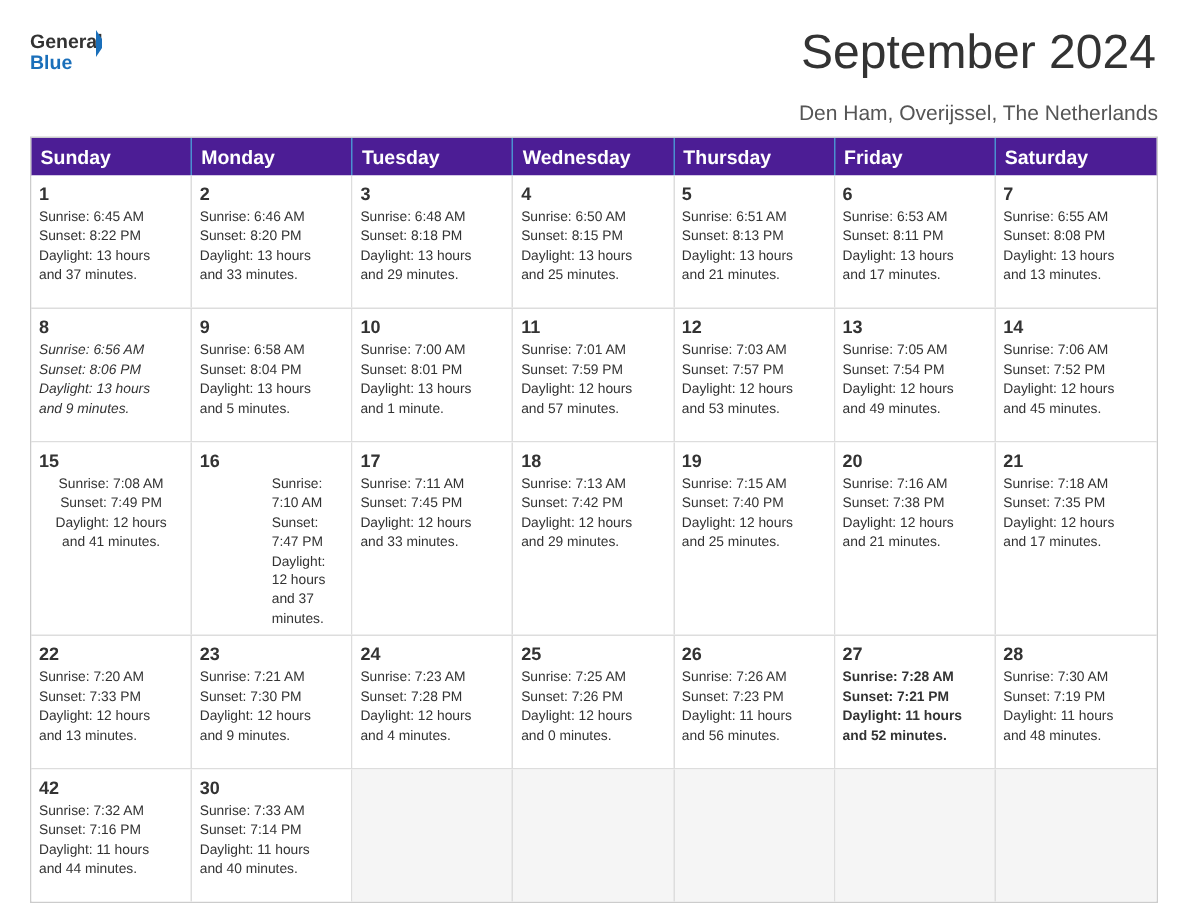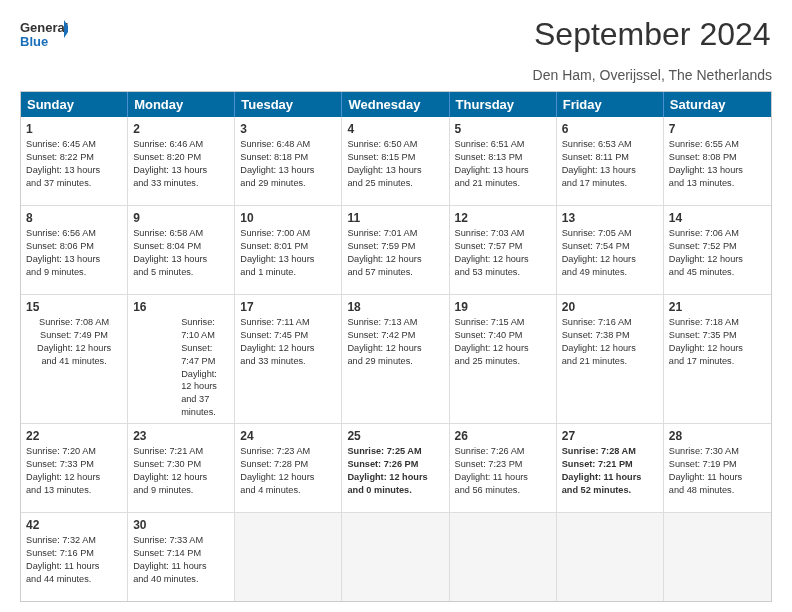--- a/index.html
+++ b/index.html
@@ -43,21 +43,21 @@
     }
     .calendar {
       flex: 1;
       display: flex;
       flex-direction: column;
       border: 1px solid #ccc;
     }
     .cal-header {
       display: grid;
       grid-template-columns: repeat(7, 1fr);
-      background: #0369a1;
+      background: #4c1d95;
     }
     .cal-header-cell {
       color: #fff;
       font-size: 13px;
       font-weight: bold;
       padding: 5px 6px;
       text-align: left;
       border-right: 1px solid #4a90d0;
     }
     .cal-header-cell:last-child { border-right: none; }
@@ -173,21 +173,21 @@
             <span class="day-num">7</span>
             <div class="cell-text" style="white-space: pre-line;">Sunrise: 6:55 AM
 Sunset: 8:08 PM
 Daylight: 13 hours
 and 13 minutes.</div>
           </div>
         </div>
         <div class="cal-row">
           <div class="cal-cell">
             <span class="day-num">8</span>
-            <div class="cell-text" style="white-space: pre-line;">Sunrise: 6:56 AM
+            <div class="cell-text" style="white-space: pre-line; font-style: italic;">Sunrise: 6:56 AM
 Sunset: 8:06 PM
 Daylight: 13 hours
 and 9 minutes.</div>
           </div>
           <div class="cal-cell">
             <span class="day-num">9</span>
             <div class="cell-text" style="white-space: pre-line;">Sunrise: 6:58 AM
 Sunset: 8:04 PM
 Daylight: 13 hours
 and 5 minutes.</div>
@@ -296,21 +296,21 @@
           </div>
           <div class="cal-cell">
             <span class="day-num">24</span>
             <div class="cell-text" style="white-space: pre-line;">Sunrise: 7:23 AM
 Sunset: 7:28 PM
 Daylight: 12 hours
 and 4 minutes.</div>
           </div>
           <div class="cal-cell">
             <span class="day-num">25</span>
-            <div class="cell-text" style="white-space: pre-line; font-weight: bold;">Sunrise: 7:25 AM
+            <div class="cell-text" style="white-space: pre-line;">Sunrise: 7:25 AM
 Sunset: 7:26 PM
 Daylight: 12 hours
 and 0 minutes.</div>
           </div>
           <div class="cal-cell">
             <span class="day-num">26</span>
             <div class="cell-text" style="white-space: pre-line;">Sunrise: 7:26 AM
 Sunset: 7:23 PM
 Daylight: 11 hours
 and 56 minutes.</div>

